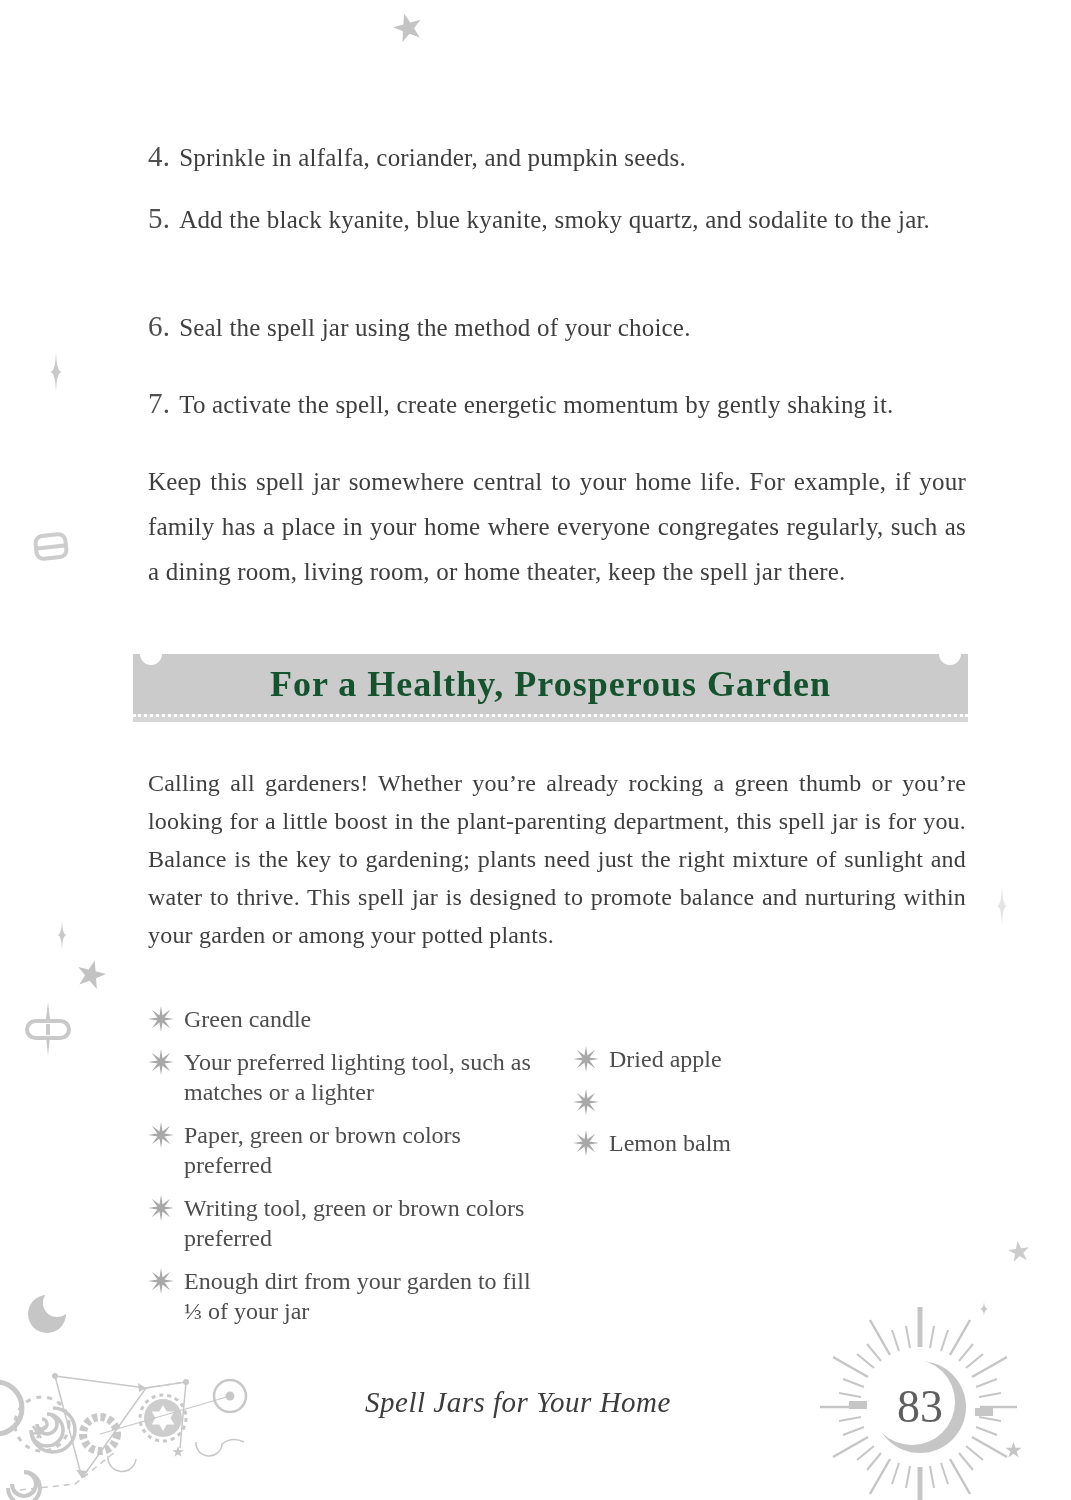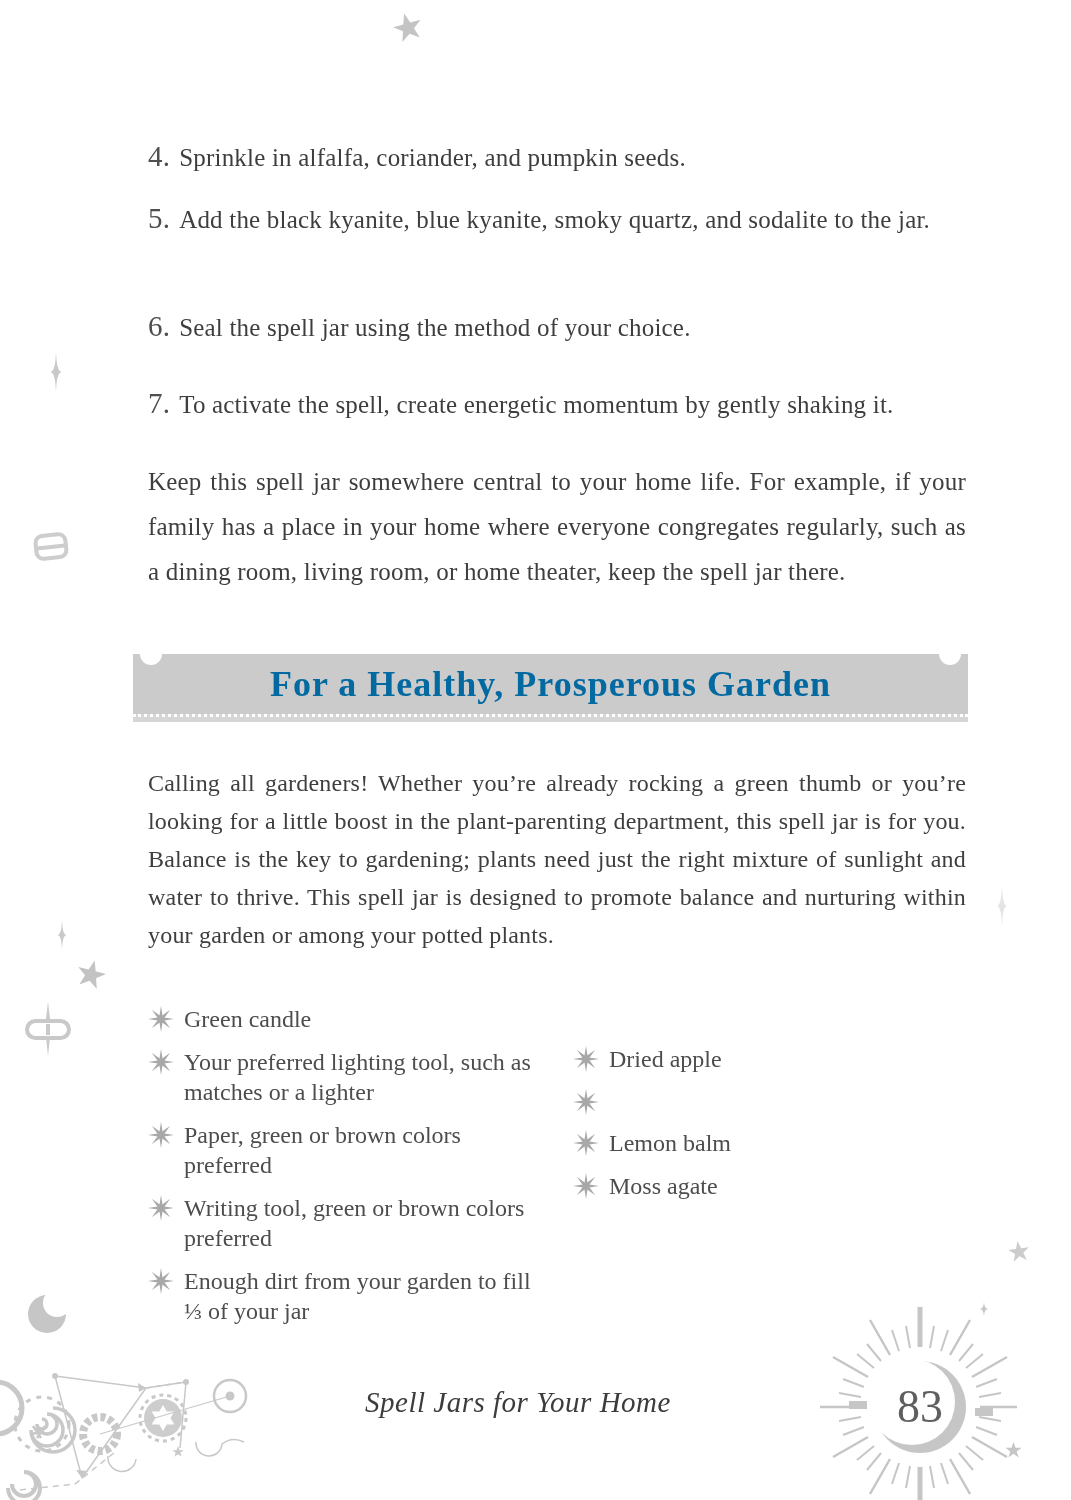--- a/index.html
+++ b/index.html
@@ -16,21 +16,21 @@
   .para2{position:absolute;left:148px;top:740px;width:818px;font-size:24px;line-height:38px;
          color:#3e3e3e;text-align:justify;letter-spacing:.2px;}
   
   .banner{position:absolute;left:133px;top:654px;width:835px;height:68px;background:#cbcbcb;}
   .banner::before,.banner::after{content:"";position:absolute;top:-11px;width:22px;height:22px;
          border-radius:50%;background:#fff;}
   .banner::before{left:7px;} .banner::after{right:7px;}
   .banner .strip{position:absolute;left:0;bottom:0;width:100%;height:8px;background:#d6d6d6;
          border-top:3px dotted #ffffff;box-sizing:border-box;}
   .banner h1{margin:0;height:60px;display:flex;align-items:center;justify-content:center;
-         font-size:36px;font-weight:bold;color:#0369a1;letter-spacing:1px;}
+         font-size:36px;font-weight:bold;color:#14532d;letter-spacing:1px;}
   
   .supplies-left{position:absolute;left:148px;top:1004px;width:400px;}
   .supplies-right{position:absolute;left:573px;top:1028px;width:400px;margin-top:16px;}
   .supply{display:flex;margin-bottom:13px;font-weight:normal;font-size:24px;line-height:30px;color:#4d4d4d;}
   .supply .bullet{flex:0 0 26px;width:26px;height:26px;margin:2px 10px 0 0;fill:#a8a8a8;}
   
   .footer-title{position:absolute;left:148px;top:1386px;width:740px;text-align:center;
          font-style:italic;font-size:29px;color:#3c3c3c;letter-spacing:.5px;}
   .page-number{position:absolute;left:880px;top:1379px;width:80px;height:56px;line-height:56px;
          text-align:center;font-size:46px;color:#5f5f5f;}
@@ -161,26 +161,20 @@
     <div class="supply">
         <svg class="bullet">
           <use href="#star8"></use>
         </svg>
       </div>
     <div class="supply">
         <svg class="bullet">
           <use href="#star8"></use>
         </svg>
         <span>Lemon balm</span>
-      </div>
-    <div class="supply">
-        <svg class="bullet">
-          <use href="#star8"></use>
-        </svg>
-        <span>Moss agate</span>
       </div>
   </div>
 
   <svg class="deco" style="left:0;top:1356px" width="265" height="144" viewBox="0 0 265 144" fill="none" stroke="#c8c8c8" stroke-width="1.5">
     <circle cx="-4" cy="52" r="26" stroke-width="5"></circle>
     <path d="M42 68 m0 -5 a5 5 0 1 1 -5 5 a10 10 0 1 0 10 -10 a16 16 0 1 1 -16 16 a22 22 0 1 0 22 -22" stroke-width="3.5"></path>
     <circle cx="42" cy="68" r="27" stroke-width="3" stroke-dasharray="5 6"></circle>
     <path d="M33 70 l8 12 M45 70 l-8 12 M30 78 l14 -2" stroke-width="2.5"></path>
     <path d="M12 128 a12 12 0 1 0 12 -12 a16 16 0 1 1 -16 16" stroke-width="4"></path>
     <circle cx="100" cy="78" r="17" stroke-width="8" stroke-dasharray="5 3"></circle>

